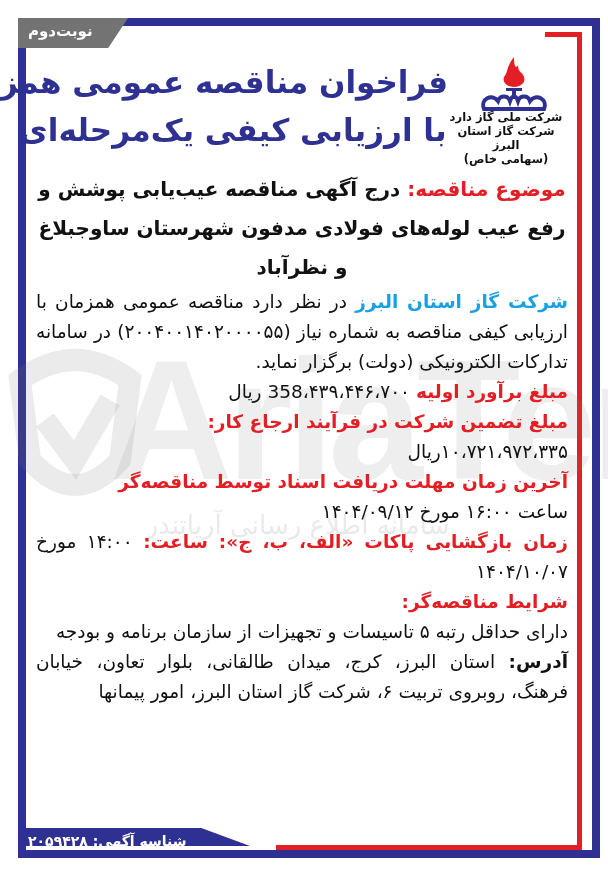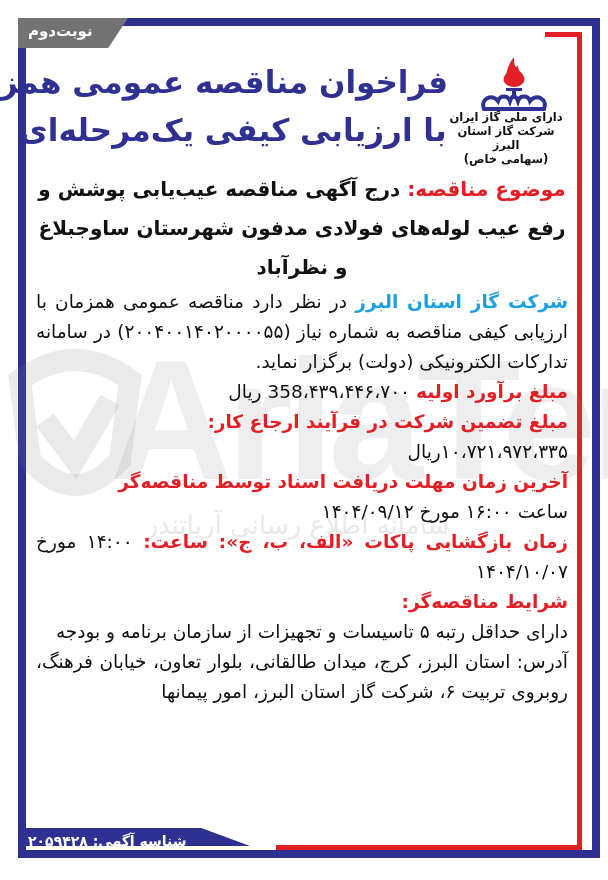--- a/index.html
+++ b/index.html
@@ -27,21 +27,21 @@
     .title { position: absolute; right: 160px; width: 430px; text-align: center; direction: rtl;
              color: #2E3192; font-weight: bold; font-size: 31px; white-space: nowrap; }
     .title.l1 { top: 64px; }
     .title.l2 { top: 112px; }
 
     .body { position: absolute; left: 36px; top: 170px; width: 532px; direction: rtl; text-align: justify;
             color: #111; font-size: 18.5px; line-height: 30px; }
     .body p { margin: 0; }
     .red { color: #E31E24; font-weight: bold; }
     .cyan { color: #1BA1E2; font-weight: bold; }
-    .bold { font-weight: normal; }
+    .bold { font-weight: bold; }
     .subject { font-weight: bold; font-size: 20px; line-height: 39px; text-align: center; }
 
     .watermark { position: absolute; left: 0; top: 320px; width: 608px; height: 230px; pointer-events: none; }
     .wm-text { position: absolute; left: 110px; top: 0; font-family: "Liberation Sans", sans-serif;
                font-weight: bold; font-size: 170px; color: rgba(120,120,120,0.13); letter-spacing: -6px;
                line-height: 200px; white-space: nowrap; }
     .wm-shield { position: absolute; left: 0; top: 20px; width: 150px; height: 180px; }
     .wm-sub { position: absolute; left: 0; top: 190px; width: 555px; text-align: center; direction: rtl;
               font-size: 26px; color: rgba(120,120,120,0.16); letter-spacing: 10px; white-space: nowrap; margin-left: 20px; }
   </style>
@@ -66,21 +66,21 @@
   <span>نوبت‌دوم</span>
 </div>
 
 <svg class="logo" viewBox="0 0 72 60">
   <path d="M36 2 C28 12 30 18 26 22 C24 28 30 32 36 32 C42 32 48 28 46 22 C44 16 40 18 40 10 C38 14 36 12 36 2 Z" fill="#E31E24"></path>
   <rect x="28" y="33" width="16" height="3" fill="#2E3192"></rect>
   <rect x="34" y="36" width="4" height="8" fill="#2E3192"></rect>
   <path d="M6 54 C2 44 14 38 20 46 C22 40 30 40 32 46 C34 40 38 40 40 46 C42 40 50 40 52 46 C58 38 70 44 66 54 Z" fill="none" stroke="#2E3192" stroke-width="4"></path>
 </svg>
 <div class="company">
-  <div>دارای ملی گاز ایران</div>
+  <div>شرکت ملی گاز دارد</div>
   <div>شرکت گاز استان البرز</div>
   <div>(سهامی خاص)</div>
 </div>
 
 <div class="title l1">فراخوان مناقصه عمومی همزمان</div>
 <div class="title l2">با ارزیابی کیفی یک‌مرحله‌ای</div>
 
 <div class="body">
   <p class="subject">
     <span class="red">موضوع مناقصه:</span>

